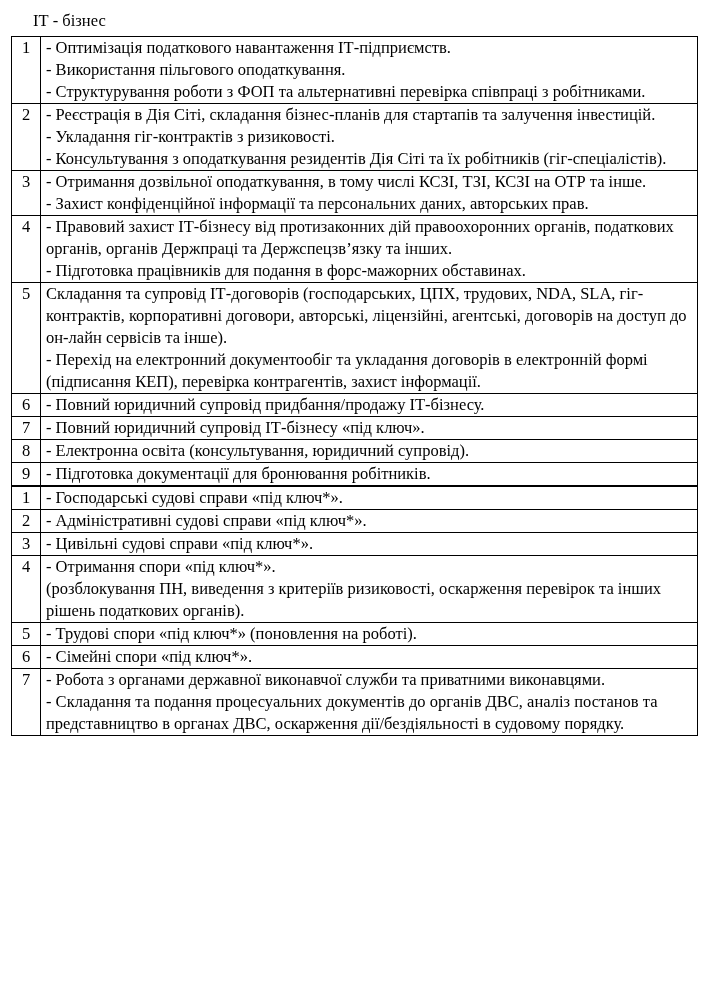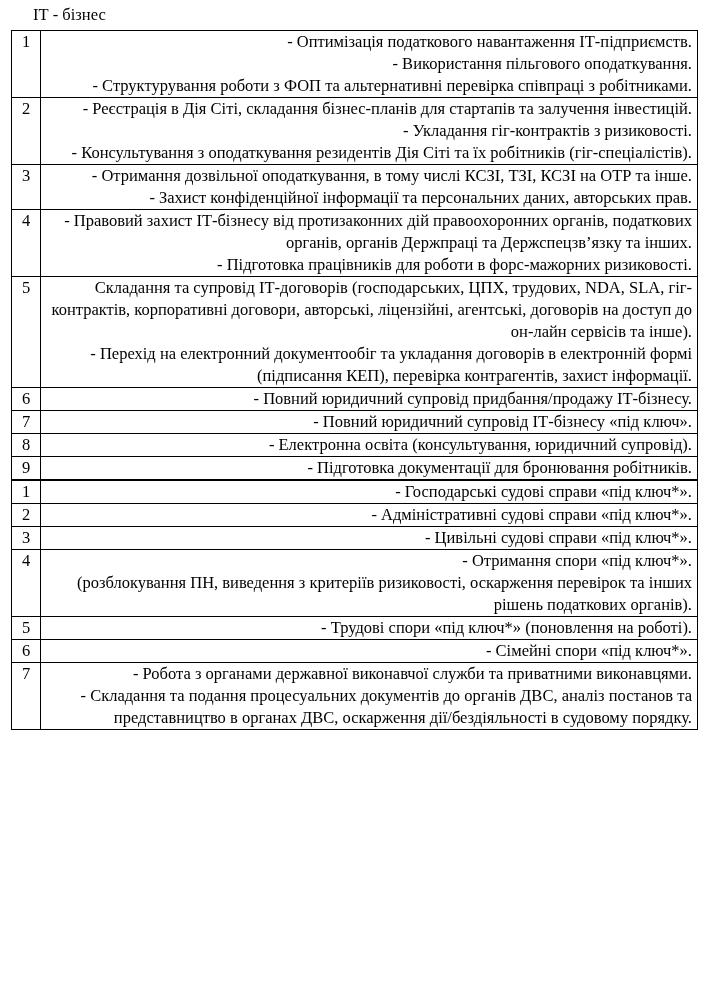--- a/index.html
+++ b/index.html
@@ -10,21 +10,21 @@
   body {
     width: 721px;
     height: 1000px;
     color: #000000;
     font-family: "Liberation Serif", "DejaVu Serif", serif;
     font-size: 16.5px;
     line-height: 22px;
     overflow: hidden;
   }
   .doc {
-    padding: 4px 0 0 11px;
+    padding: 10px 0 0 11px;
   }
   .section-title {
     margin: 0 0 4px 22px;
     white-space: nowrap;
   }
   .section-title.second {
     margin-top: 64px;
   }
   table.services {
     border-collapse: collapse;
@@ -35,21 +35,20 @@
     border: 1px solid #000000;
     vertical-align: top;
     padding: 0;
   }
   table.services td.num {
     width: 28px;
     text-align: center;
   }
   table.services td.content {
     padding: 0 5px;
-    text-align: right;
   }
   .footnote {
     margin-top: 4px;
     width: 702px;
     text-indent: 3px;
   }
 </style>
 </head>
 <body>
 
@@ -79,21 +78,21 @@
           <td class="num">3</td>
           <td class="content">
             <div>- Отримання дозвільної оподаткування, в тому числі КСЗІ, ТЗІ, КСЗІ на ОТР та інше.</div>
             <div>- Захист конфіденційної інформації та персональних даних, авторських прав.</div>
           </td>
         </tr>
         <tr>
           <td class="num">4</td>
           <td class="content">
             <div>- Правовий захист ІТ-бізнесу від протизаконних дій правоохоронних органів, податкових органів, органів Держпраці та Держспецзв’язку та інших.</div>
-            <div>- Підготовка працівників для роботи в форс-мажорних ризиковості.</div>
+            <div>- Підготовка працівників для подання в форс-мажорних обставинах.</div>
           </td>
         </tr>
         <tr>
           <td class="num">5</td>
           <td class="content">
             <div>Складання та супровід ІТ-договорів (господарських, ЦПХ, трудових, NDA, SLA, гіг-контрактів, корпоративні договори, авторські, ліцензійні, агентські, договорів на доступ до он-лайн сервісів та інше).</div>
             <div>- Перехід на електронний документообіг та укладання договорів в електронній формі (підписання КЕП), перевірка контрагентів, захист інформації.</div>
           </td>
         </tr>
         <tr>

